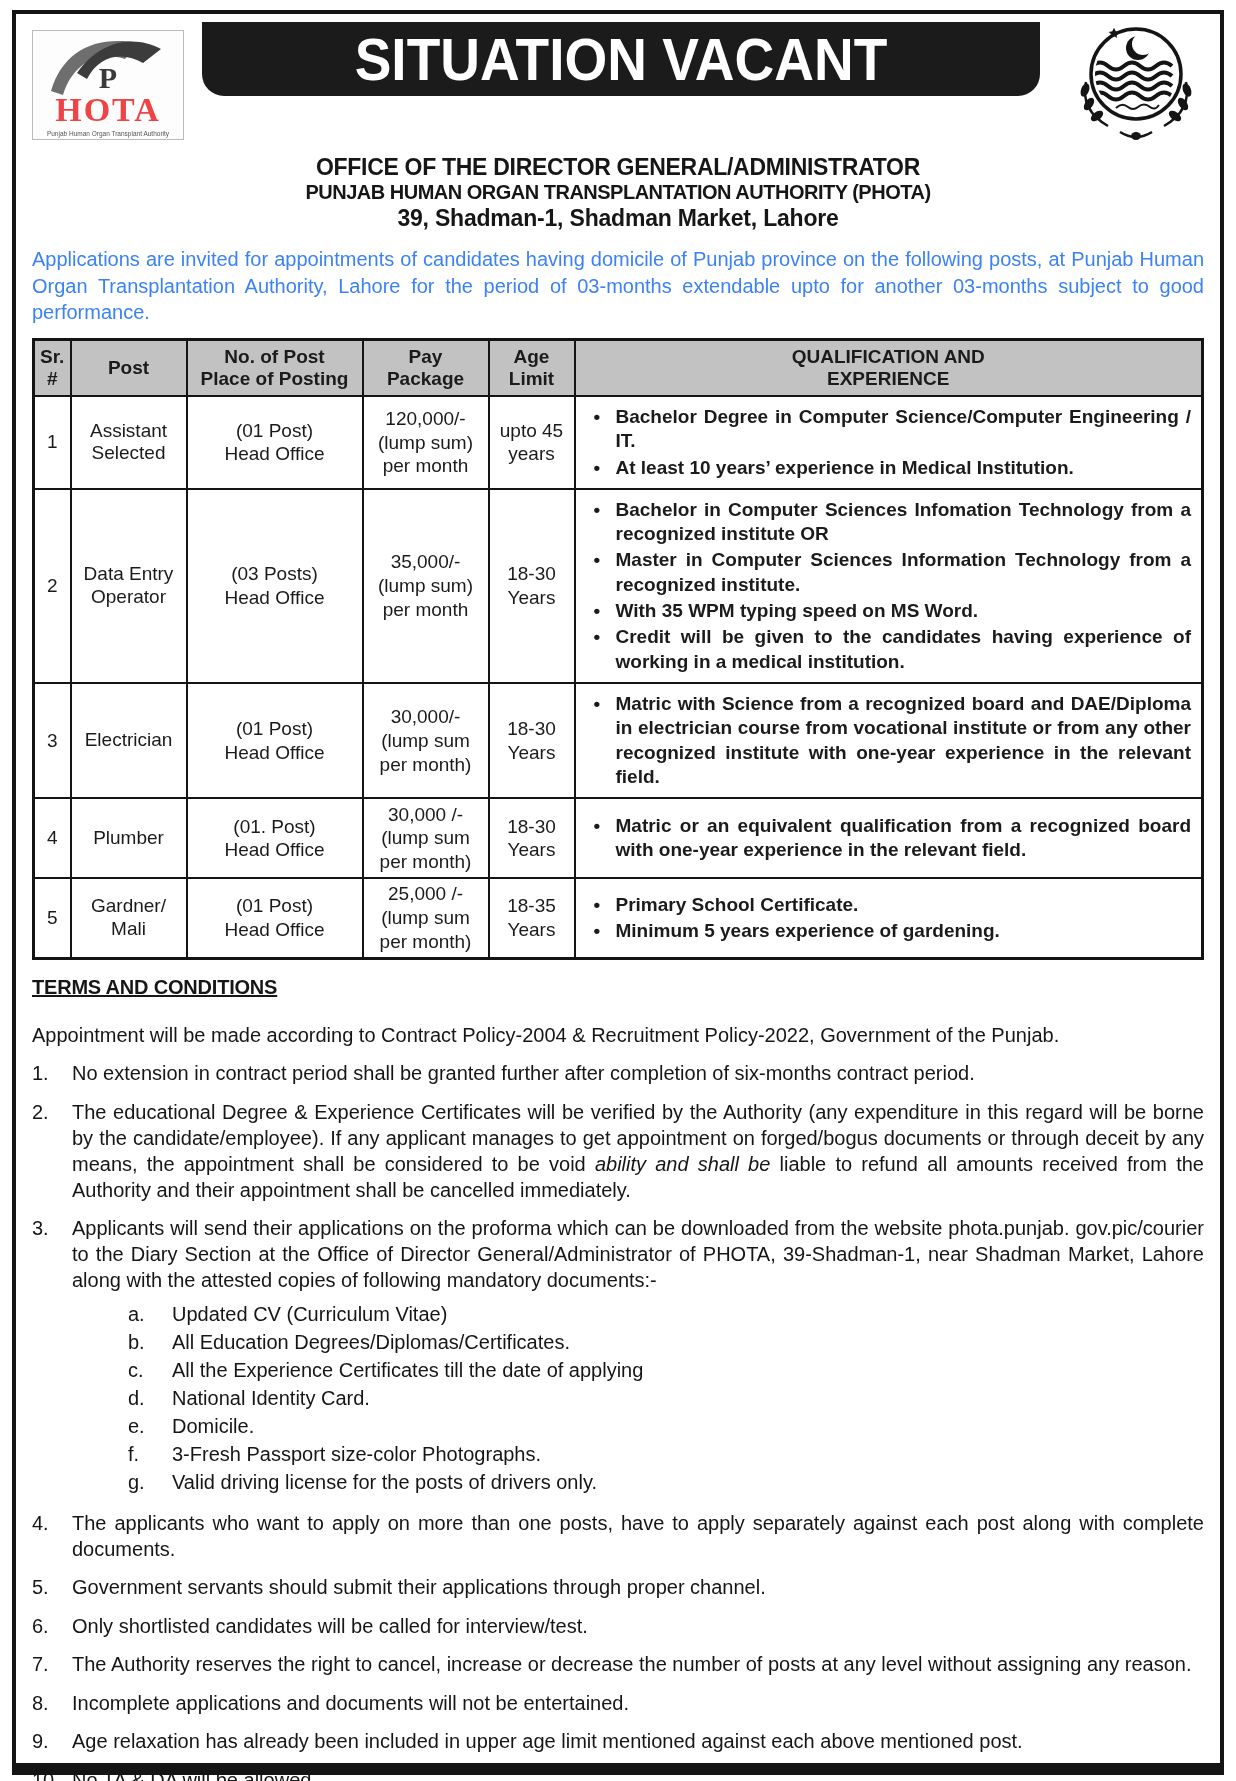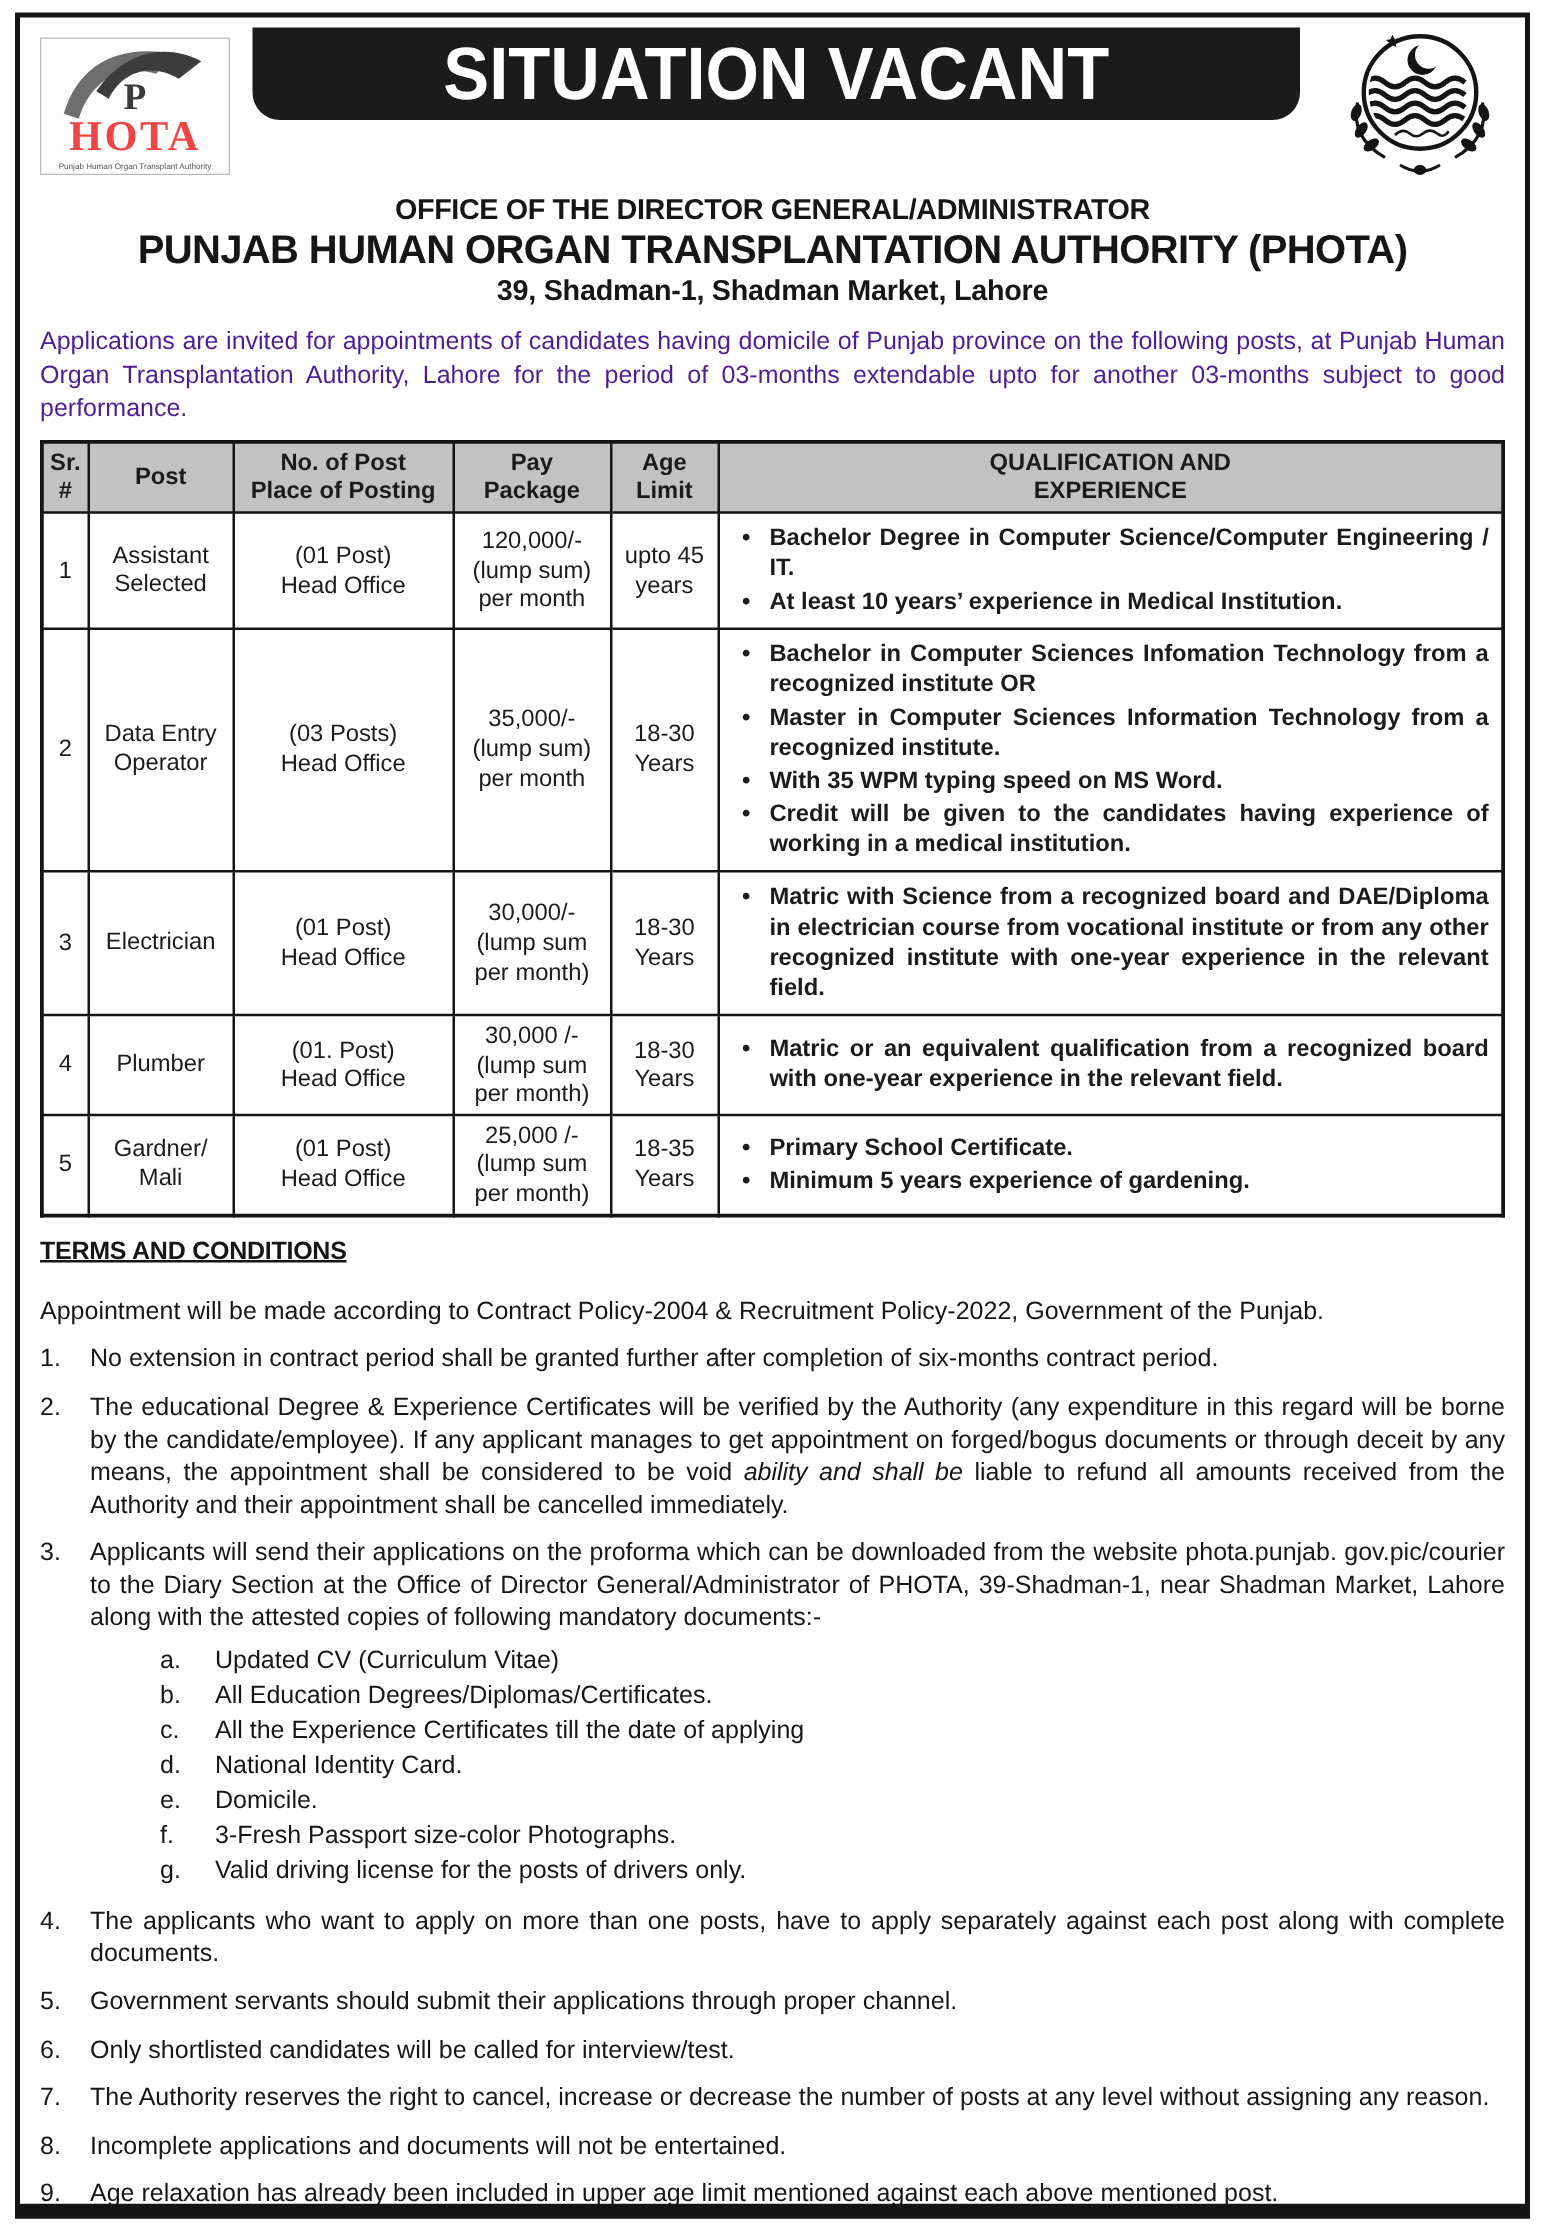--- a/index.html
+++ b/index.html
@@ -38,26 +38,26 @@
   }
   .banner span {
     color:#fff; font-weight:bold; font-size:55px; letter-spacing:0px;
     transform:scaleY(1.08); font-family:"Liberation Sans", sans-serif;
   }
 
   .logo-right { width:136px; height:124px; flex:0 0 auto; margin-top:4px; }
 
   .office-block { text-align:center; margin-top:8px; line-height:1.18; }
   .office-line1 { font-size:23px; font-weight:bold; letter-spacing:-0.3px; }
-  .office-line2 { font-size:32px; font-weight:bold; letter-spacing:-0.5px; }
+  .office-line2 { font-size:20px; font-weight:bold; letter-spacing:-0.5px; }
   .office-line3 { font-size:23px; font-weight:bold; letter-spacing:-0.2px; }
 
   .intro {
     margin-top:14px; font-size:20px; line-height:1.34; text-align:justify;
-    color:#4c1d95;
+    color:#3b82f6;
   }
 
   
   table.posts {
     border-collapse:collapse; width:100%; margin-top:12px;
     border:3px solid #141414;
   }
   table.posts th, table.posts td {
     border:2.5px solid #141414; vertical-align:middle;
     font-size:19px; color:#1b1b1b;

